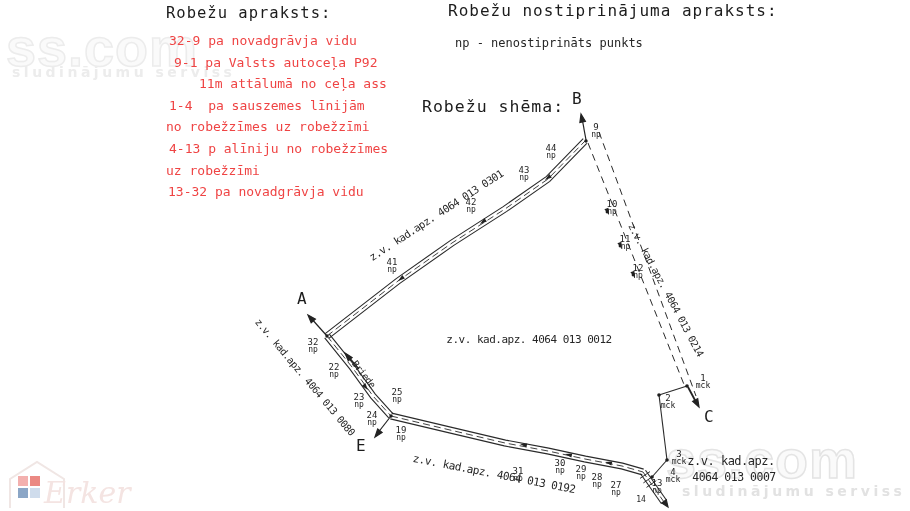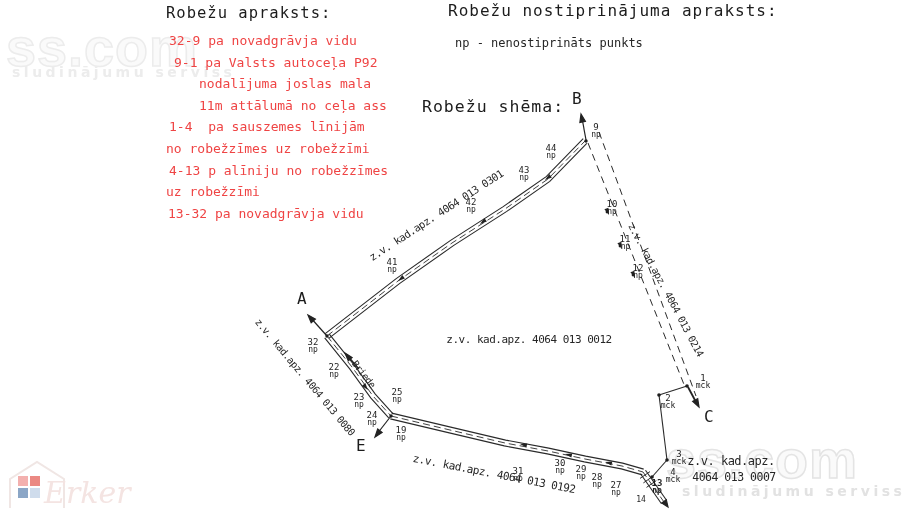--- a/index.html
+++ b/index.html
@@ -60,21 +60,20 @@
   <rect x="14" y="30" width="10" height="10" fill="#8ba6c6"></rect>
   <rect x="26" y="30" width="10" height="10" fill="#cfdcec"></rect>
 </svg>
 <div class="wm" id="erker-script">Erker</div>
 
 <div class="legend" id="legend-left">
   <div class="legend-title">Robežu apraksts:</div>
   <div id="legend-left-lines">
       <div class="legend-line" style="margin-left: 3px;">32-9 pa novadgrāvja vidu</div>
       <div class="legend-line" style="margin-left: 8px;">9-1 pa Valsts autoceļa P92</div>
-      <div class="legend-line" style="margin-left: 33px;">nodalījuma joslas mala</div>
       <div class="legend-line" style="margin-left: 33px;">11m attālumā no ceļa ass</div>
       <div class="legend-line" style="margin-left: 3px;">1-4  pa sauszemes līnijām</div>
       <div class="legend-line" style="margin-left: 0px;">no robežzīmes uz robežzīmi</div>
       <div class="legend-line" style="margin-left: 3px;">4-13 p alīniju no robežzīmes</div>
       <div class="legend-line" style="margin-left: 0px;">uz robežzīmi</div>
       <div class="legend-line" style="margin-left: 2px;">13-32 pa novadgrāvja vidu</div>
     </div>
 </div>
 
 <div class="legend" id="legend-right">
@@ -230,21 +229,21 @@
       <div>np</div>
     </div>
     <div class="pt-label" style="left: 597px; top: 473px;">
       <div>28</div>
       <div>np</div>
     </div>
     <div class="pt-label" style="left: 616px; top: 481px;">
       <div>27</div>
       <div>np</div>
     </div>
-    <div class="pt-label" style="left: 657px; top: 479px; font-weight: bold;">
+    <div class="pt-label" style="left: 657px; top: 479px;">
       <div>13</div>
       <div>np</div>
     </div>
     <div class="pt-label" style="left: 641px; top: 496px;">
       <div>14</div>
     </div>
     <div class="pt-label" style="left: 612px; top: 200px;">
       <div>10</div>
       <div>np</div>
     </div>

